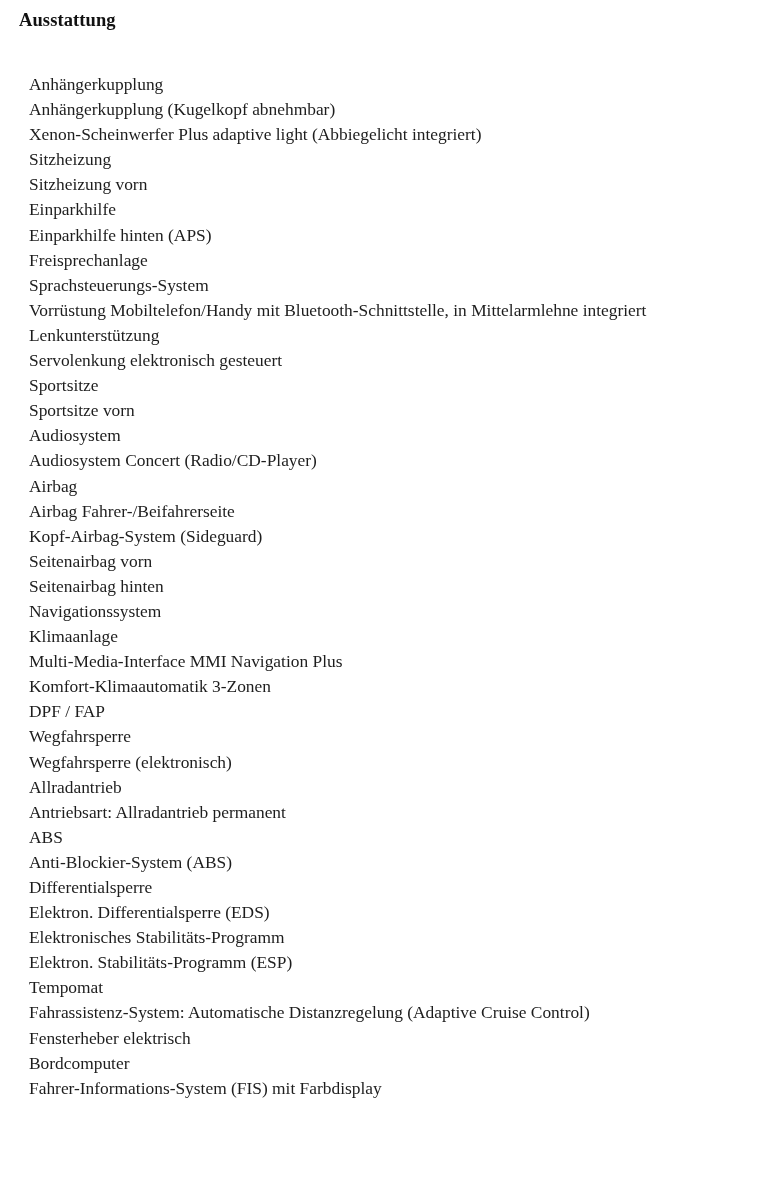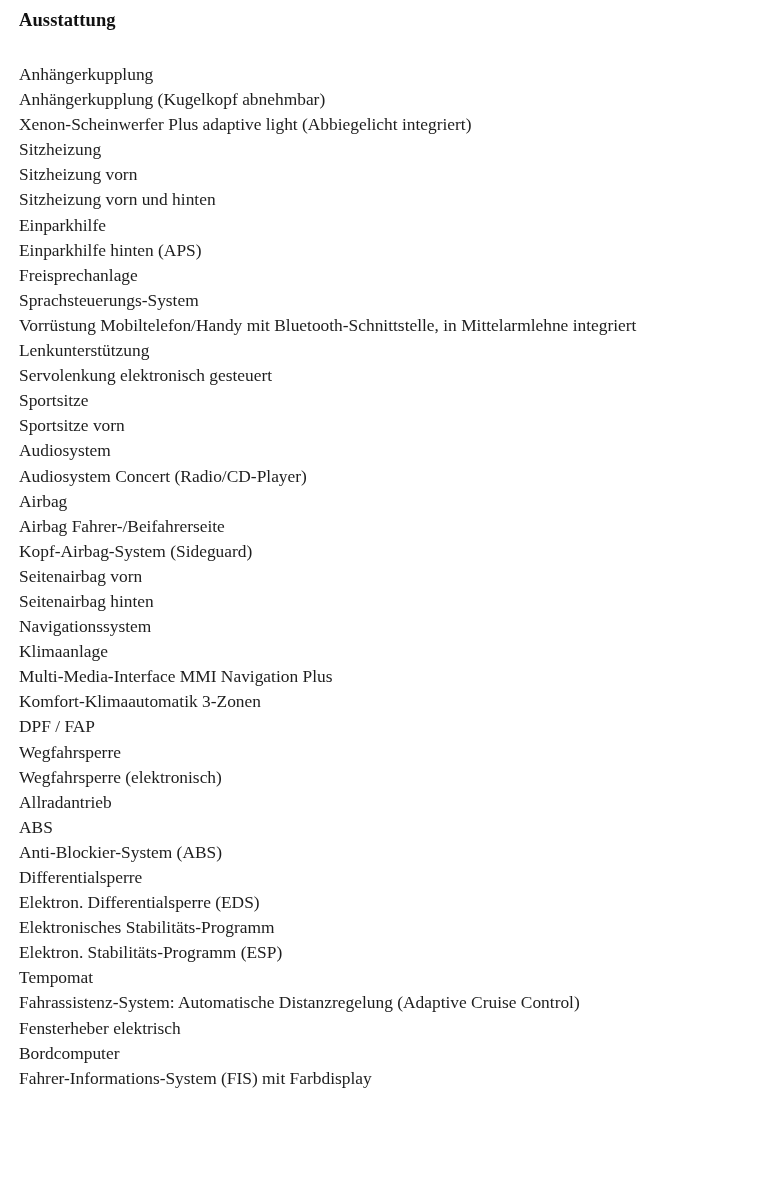--- a/index.html
+++ b/index.html
@@ -30,21 +30,21 @@
     margin: 0;
     padding: 0;
     letter-spacing: 0.1px;
     color: #111111;
   }
   .spacer {
     height: 30px;
   }
   .feature-list {
     list-style: none;
-    margin: 0;
+    margin: 10px;
     padding: 0;
   }
   .feature-item {
     font-size: 17.4px;
     line-height: 25.1px;
     white-space: nowrap;
     color: #1d1d1d;
     margin: 0;
     padding: 0;
   }
@@ -57,21 +57,20 @@
   <h1 class="section-title">Ausstattung</h1>
 
   <div class="spacer"></div>
 
   <ul class="feature-list">
       <li class="feature-item">Anhängerkupplung</li>
       <li class="feature-item">Anhängerkupplung (Kugelkopf abnehmbar)</li>
       <li class="feature-item">Xenon-Scheinwerfer Plus adaptive light (Abbiegelicht integriert)</li>
       <li class="feature-item">Sitzheizung</li>
       <li class="feature-item">Sitzheizung vorn</li>
-      <li class="feature-item">Sitzheizung vorn und hinten</li>
       <li class="feature-item">Einparkhilfe</li>
       <li class="feature-item">Einparkhilfe hinten (APS)</li>
       <li class="feature-item">Freisprechanlage</li>
       <li class="feature-item">Sprachsteuerungs-System</li>
       <li class="feature-item">Vorrüstung Mobiltelefon/Handy mit Bluetooth-Schnittstelle, in Mittelarmlehne integriert</li>
       <li class="feature-item">Lenkunterstützung</li>
       <li class="feature-item">Servolenkung elektronisch gesteuert</li>
       <li class="feature-item">Sportsitze</li>
       <li class="feature-item">Sportsitze vorn</li>
       <li class="feature-item">Audiosystem</li>
@@ -82,20 +81,21 @@
       <li class="feature-item">Seitenairbag vorn</li>
       <li class="feature-item">Seitenairbag hinten</li>
       <li class="feature-item">Navigationssystem</li>
       <li class="feature-item">Klimaanlage</li>
       <li class="feature-item">Multi-Media-Interface MMI Navigation Plus</li>
       <li class="feature-item">Komfort-Klimaautomatik 3-Zonen</li>
       <li class="feature-item">DPF / FAP</li>
       <li class="feature-item">Wegfahrsperre</li>
       <li class="feature-item">Wegfahrsperre (elektronisch)</li>
       <li class="feature-item">Allradantrieb</li>
+      <li class="feature-item">Antriebsart: Allradantrieb permanent</li>
       <li class="feature-item">ABS</li>
       <li class="feature-item">Anti-Blockier-System (ABS)</li>
       <li class="feature-item">Differentialsperre</li>
       <li class="feature-item">Elektron. Differentialsperre (EDS)</li>
       <li class="feature-item">Elektronisches Stabilitäts-Programm</li>
       <li class="feature-item">Elektron. Stabilitäts-Programm (ESP)</li>
       <li class="feature-item">Tempomat</li>
       <li class="feature-item">Fahrassistenz-System: Automatische Distanzregelung (Adaptive Cruise Control)</li>
       <li class="feature-item">Fensterheber elektrisch</li>
       <li class="feature-item">Bordcomputer</li>

